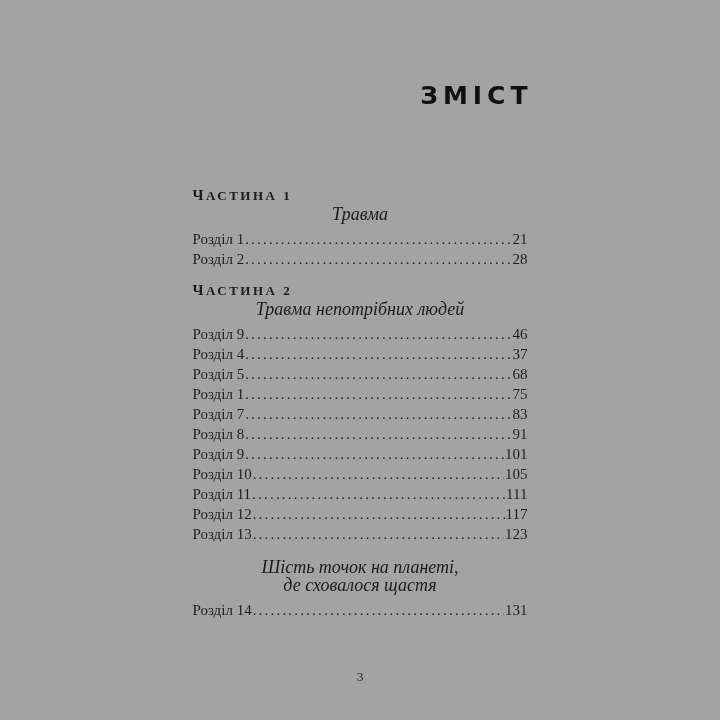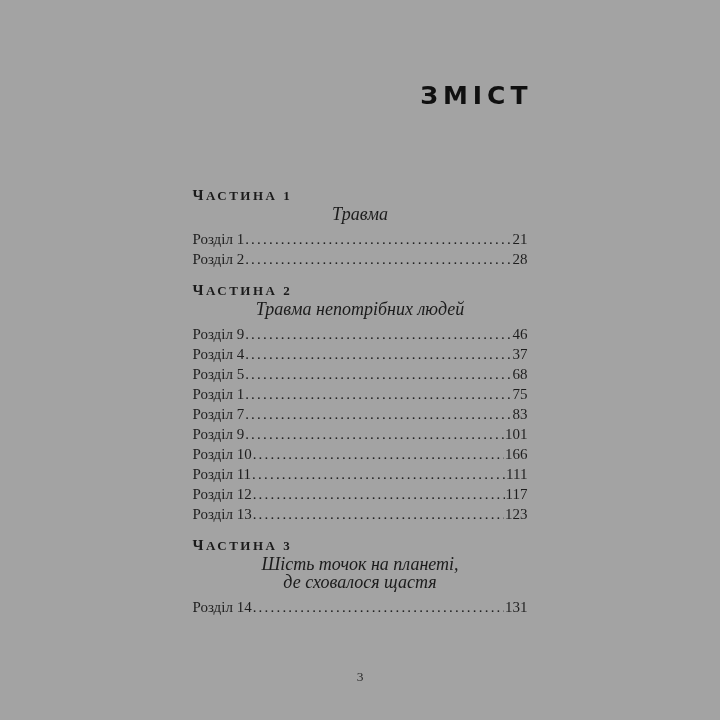--- a/index.html
+++ b/index.html
@@ -128,48 +128,52 @@
     <span class="toc-label">Розділ 1</span>
     <span class="toc-dots"></span>
     <span class="toc-page">75</span>
   </div>
             <div class="toc-row">
     <span class="toc-label">Розділ 7</span>
     <span class="toc-dots"></span>
     <span class="toc-page">83</span>
   </div>
             <div class="toc-row">
+    <span class="toc-label">Розділ 8</span>
+    <span class="toc-dots"></span>
+    <span class="toc-page">91</span>
+  </div>
+            <div class="toc-row">
     <span class="toc-label">Розділ 9</span>
     <span class="toc-dots"></span>
     <span class="toc-page">101</span>
   </div>
             <div class="toc-row">
     <span class="toc-label">Розділ 10</span>
     <span class="toc-dots"></span>
-    <span class="toc-page">166</span>
+    <span class="toc-page">105</span>
   </div>
             <div class="toc-row">
     <span class="toc-label">Розділ 11</span>
     <span class="toc-dots"></span>
     <span class="toc-page">111</span>
   </div>
             <div class="toc-row">
     <span class="toc-label">Розділ 12</span>
     <span class="toc-dots"></span>
     <span class="toc-page">117</span>
   </div>
             <div class="toc-row">
     <span class="toc-label">Розділ 13</span>
     <span class="toc-dots"></span>
     <span class="toc-page">123</span>
   </div>
           </div>
   </section>
         <section class="part">
-    <h2 class="part-label">Частина 3</h2>
     <div class="part-title">Шість точок на планеті,
 де сховалося щастя</div>
     <div class="chapters">
             <div class="toc-row">
     <span class="toc-label">Розділ 14</span>
     <span class="toc-dots"></span>
     <span class="toc-page">131</span>
   </div>
           </div>
   </section>

